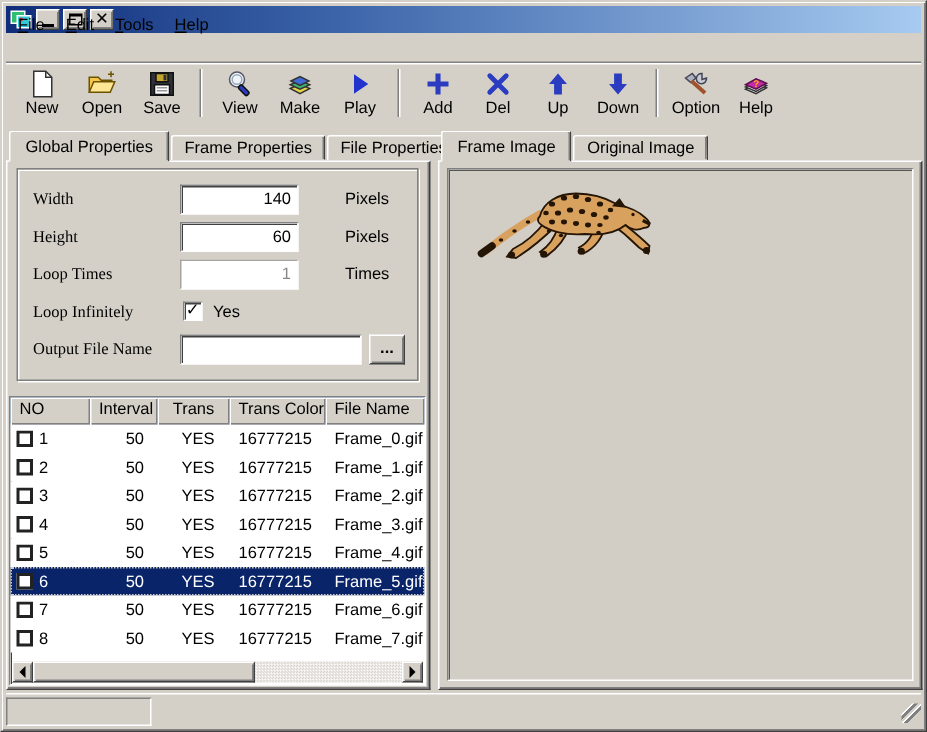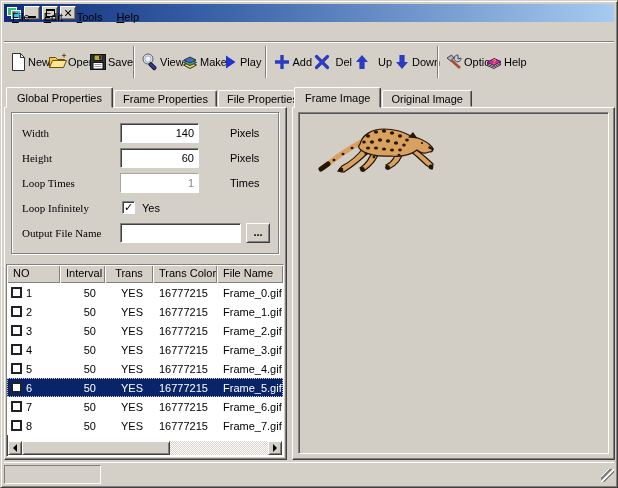--- a/index.html
+++ b/index.html
@@ -33,22 +33,22 @@
   
   .menubar { position:absolute; left:3px; top:6px; right:3px; height:19px;
     display:flex; align-items:center; padding-left:1px; }
   .menu-item { padding:2px 7px; cursor:default; }
   
   .toolbar {
     position:absolute; left:3px; top:40px; right:3px; height:41px;
     border-top:1px solid #808080; box-shadow:inset 0 1px 0 #fff;
     display:flex; align-items:center; padding-left:4px;
   }
-  .tbtn { width:40px; height:37px; display:flex; flex-direction:row;
-    align-items:center; justify-content:space-between; gap:0; }
+  .tbtn { width:40px; height:37px; display:flex; flex-direction:column;
+    align-items:center; justify-content:center; gap:0; }
   .tbtn svg { width:20px; height:20px; flex:none; }
   .tbtn .lbl { font-size:11px; line-height:12px; }
   .tsep { width:2px; height:32px; margin:0 5px;
     border-left:1px solid #808080; border-right:1px solid #fff; }
   
   .tabctrl { position:absolute; top:85px; height:374px; }
   #tabctrl-left  { left:3px;  width:283px; }
   #tabctrl-right { left:291px; width:323px; }
   .tabs-row { height:21px; display:flex; align-items:flex-end; padding-left:2px; }
   .tab {

